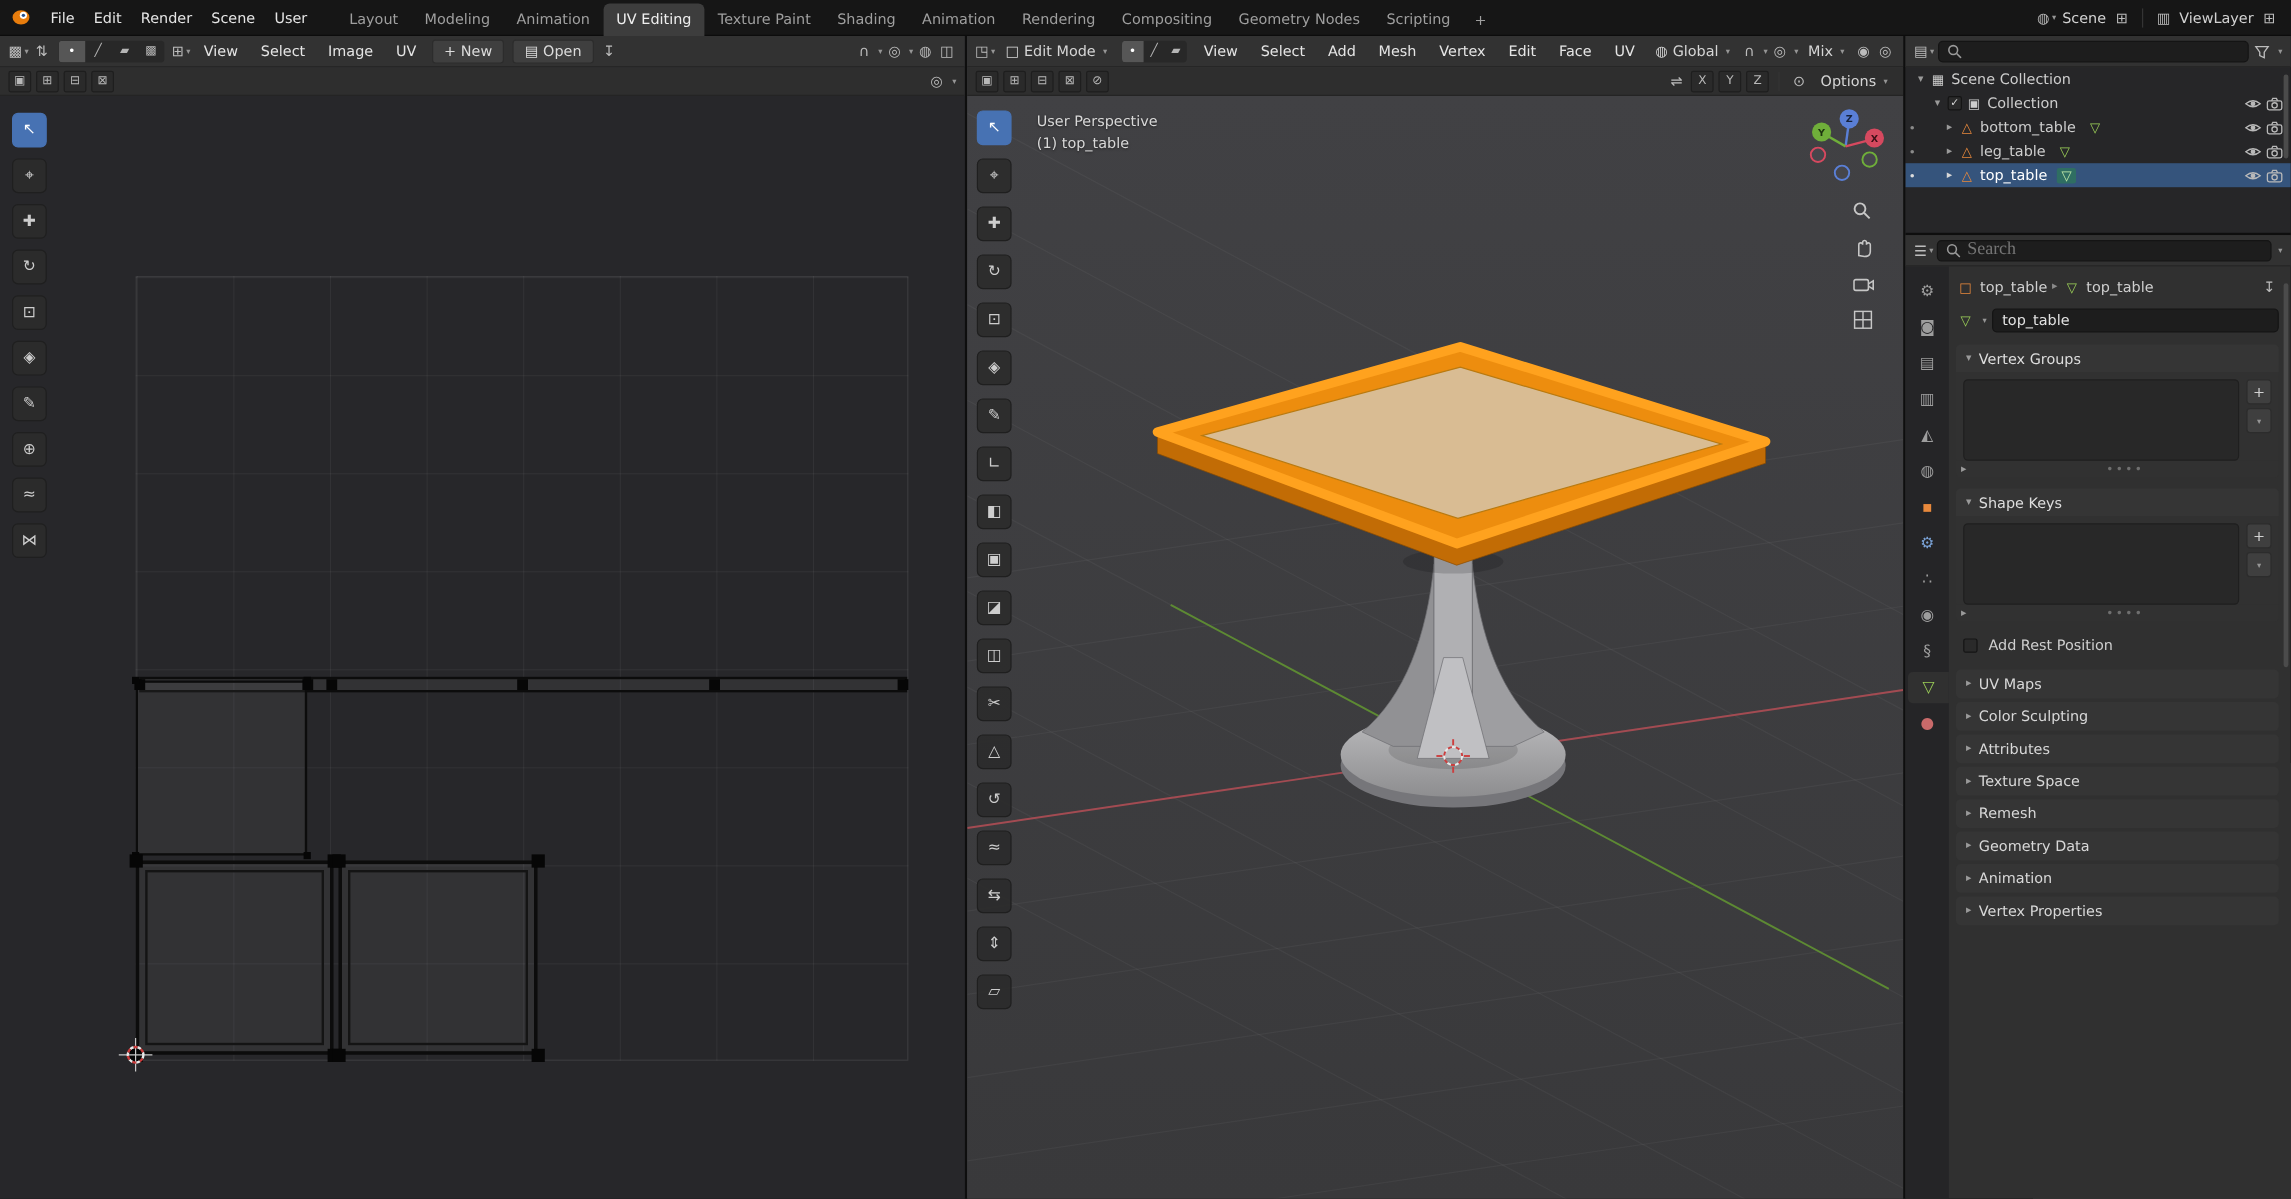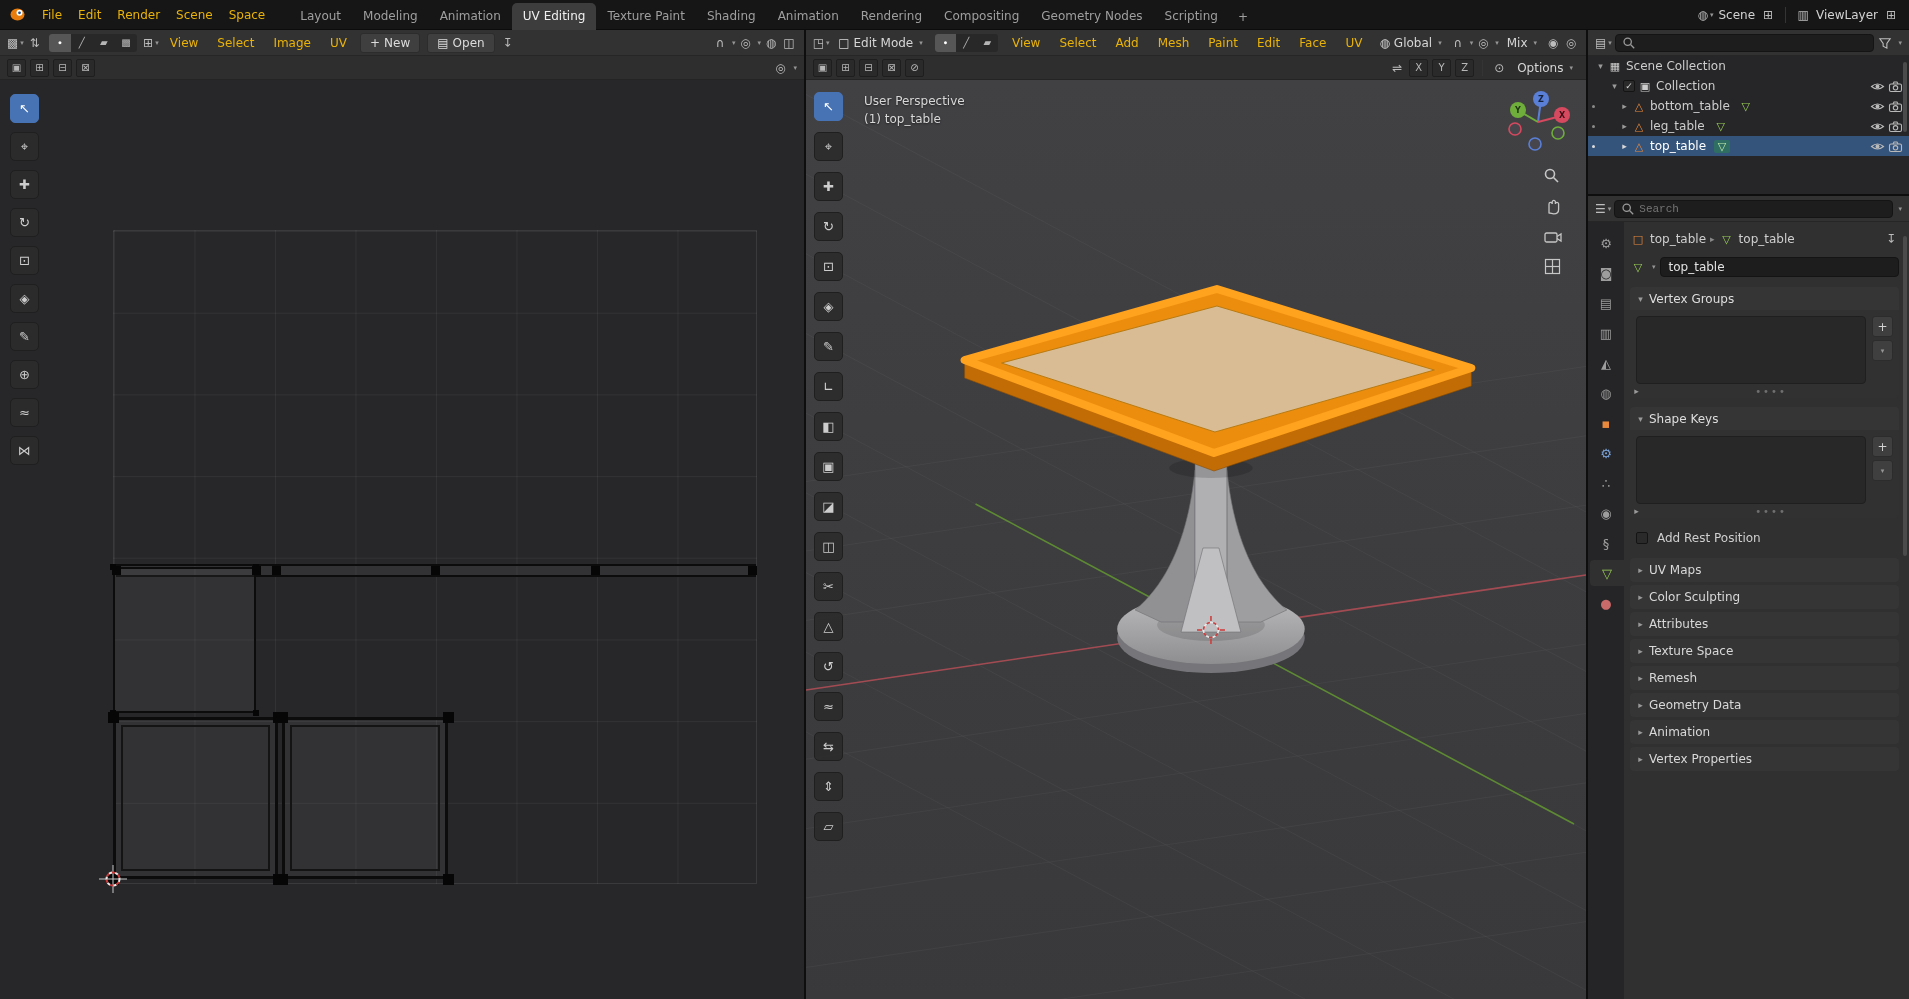--- a/index.html
+++ b/index.html
@@ -4,21 +4,21 @@
 <style>
 *{margin:0;padding:0;box-sizing:border-box;user-select:none}
 html,body{width:1909px;height:999px;overflow:hidden;background:#111;
   font-family:"DejaVu Sans","Liberation Sans",sans-serif;font-size:12px;color:#d2d2d2}
 #app{position:relative;width:1909px;height:999px;background:#1d1d1d}
 
 
 #topbar{position:absolute;left:0;top:0;width:1909px;height:30px;background:#161616;
   display:flex;align-items:center;border-bottom:1px solid #0c0c0c;z-index:30}
 .logo{width:34px;display:flex;justify-content:center;align-items:center}
-.hmenu{padding:0 8px;height:22px;line-height:22px;border-radius:3px;color:#eab308;cursor:default}
+.hmenu{padding:0 8px;height:22px;line-height:22px;border-radius:3px;color:#e5e5e5;cursor:default}
 .ws-tabs{display:flex;align-items:flex-end;height:30px;margin-left:16px}
 .ws-tab{padding:6px 11px 7px;color:#9f9f9f;font-size:12px;border-radius:5px 5px 0 0;white-space:nowrap}
 .ws-tab.active{background:#3d3d3d;color:#efefef}
 .ws-add{padding:6px 9px;color:#9f9f9f}
 .tb-right{margin-left:auto;display:flex;align-items:center;gap:5px;padding-right:10px}
 .ibtn{display:inline-flex;align-items:center;justify-content:center;color:#bdbdbd;border-radius:3px;
   min-width:16px;height:18px;font-size:12px}
 .caret{font-size:7px;color:#969696;margin-left:2px}
 .vsep{width:1px;height:16px;background:#343434;margin:0 4px}
 
@@ -65,22 +65,22 @@
   text-shadow:0 1px 2px rgba(0,0,0,.5);line-height:18px;pointer-events:none}
 #gizmo{position:absolute;right:16px;top:8px;width:64px;height:64px}
 .nav-icons{position:absolute;right:24px;top:86px;display:flex;flex-direction:column;gap:10px}
 .nav-ico{width:20px;height:20px;color:#c6c6c6;display:flex;align-items:center;justify-content:center}
 
 
 #outliner{position:absolute;left:1588px;top:30px;width:321px;height:166px;background:#262628;
   border-bottom:2px solid #0e0e0e}
 .search{flex:1;display:flex;align-items:center;gap:5px;background:#1d1d1d;border:1px solid #141414;
   border-radius:4px;height:18px;padding:0 6px;color:#9a9a9a}
-.search input{flex:1;background:transparent;border:none;outline:none;color:#cfcfcf;font-size:11px;
-  font-family:Liberation Mono, monospace;min-width:0}
+.search input{flex:1;background:transparent;border:none;outline:none;color:#cfcfcf;font-size:15px;
+  font-family:Liberation Serif, serif;min-width:0}
 .ol-row{display:flex;align-items:center;height:20px;padding-right:6px;font-size:12px;color:#cdcdcd;white-space:nowrap}
 .ol-row.sel{background:#35547c;color:#fff}
 .tw{width:13px;text-align:center;color:#9a9a9a;font-size:9px;flex:none}
 .oicon{width:16px;text-align:center;font-size:11px;flex:none}
 .tri-orange{color:#e8893c}
 .tri-green{color:#9acd57}
 .databox{background:#2f6e62;border-radius:2px;color:#bfe8a9}
 .ol-label{margin-left:3px}
 .olspacer{flex:1}
 .rowico{width:15px;height:13px;color:#b9b9b9;flex:none;margin-left:3px}
@@ -161,21 +161,21 @@
       <svg width="19" height="15" viewBox="0 0 19 15">
         <ellipse cx="9.5" cy="7.5" rx="7" ry="6" fill="#e87d0d"></ellipse>
         <circle cx="11.5" cy="5.8" r="3" fill="#fff"></circle>
         <circle cx="11.5" cy="5.8" r="1.4" fill="#23508e"></circle>
       </svg>
     </div>
     <span class="hmenu">File</span>
     <span class="hmenu">Edit</span>
     <span class="hmenu">Render</span>
     <span class="hmenu">Scene</span>
-    <span class="hmenu">Space</span>
+    <span class="hmenu">User</span>
     <div class="ws-tabs">
       <span class="ws-tab">Layout</span>
       <span class="ws-tab">Modeling</span>
       <span class="ws-tab">Animation</span>
       <span class="ws-tab active">UV Editing</span>
       <span class="ws-tab">Texture Paint</span>
       <span class="ws-tab">Shading</span>
       <span class="ws-tab">Animation</span>
       <span class="ws-tab">Rendering</span>
       <span class="ws-tab">Compositing</span>
@@ -301,21 +301,21 @@
       </div>
       <div class="mode-group">
         <span class="mode-btn active">∙</span>
         <span class="mode-btn">╱</span>
         <span class="mode-btn">▰</span>
       </div>
       <span class="hmenu">View</span>
       <span class="hmenu">Select</span>
       <span class="hmenu">Add</span>
       <span class="hmenu">Mesh</span>
-      <span class="hmenu">Paint</span>
+      <span class="hmenu">Vertex</span>
       <span class="hmenu">Edit</span>
       <span class="hmenu">Face</span>
       <span class="hmenu">UV</span>
       <div style="margin-left:auto;display:flex;align-items:center;gap:2px">
         <div class="dd">
           <span>◍</span>
           <span>Global</span>
             <span class="caret">▾</span>
         </div>
         <span class="ibtn">∩</span>

